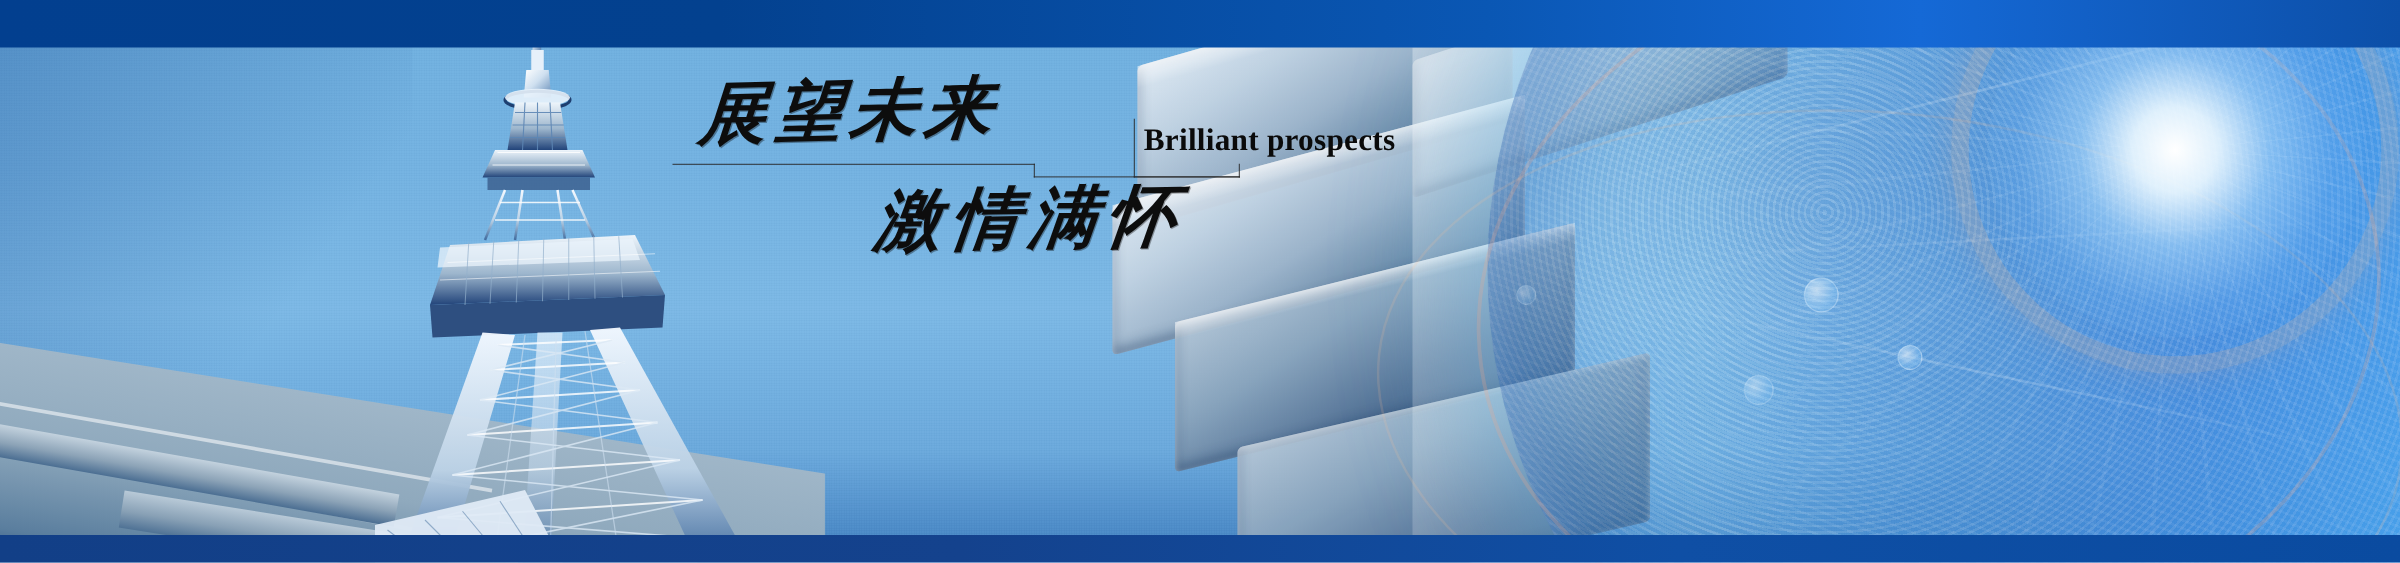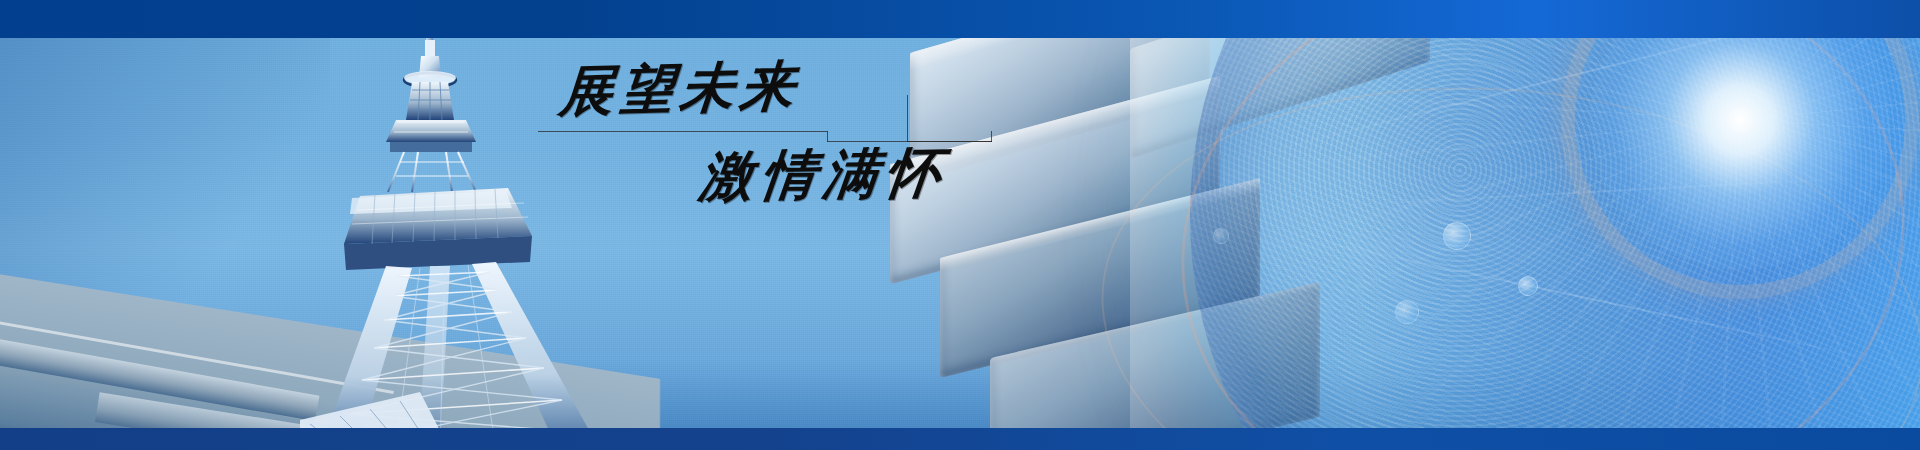--- a/index.html
+++ b/index.html
@@ -480,20 +480,21 @@
   <div class="textblock">
     <div class="cal-line1">展望未来</div>
 
     <div class="rule rule-h1"></div>
     <div class="rule rule-v1"></div>
     <div class="rule rule-h2"></div>
     <div class="rule rule-v2"></div>
     <div class="rule rule-h4"></div>
     <div class="rule rule-v3"></div>
 
+    <div class="en-text">Brilliant prospects</div>
 
     <div class="cal-line2">激情满怀</div>
   </div>
 
   <div class="band-top"></div>
   <div class="band-bottom"></div>
 
 </div>
 
 </body></html>

